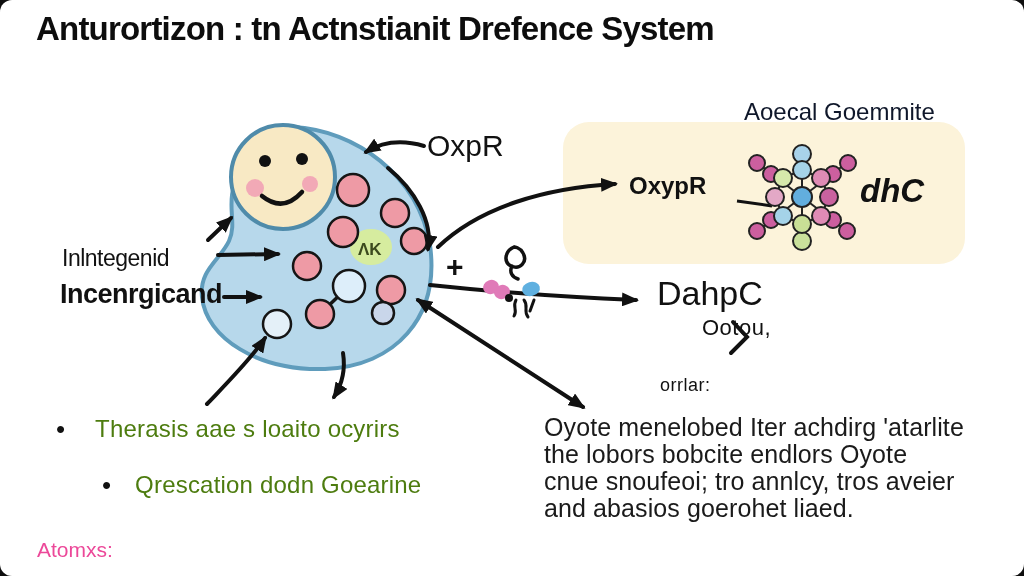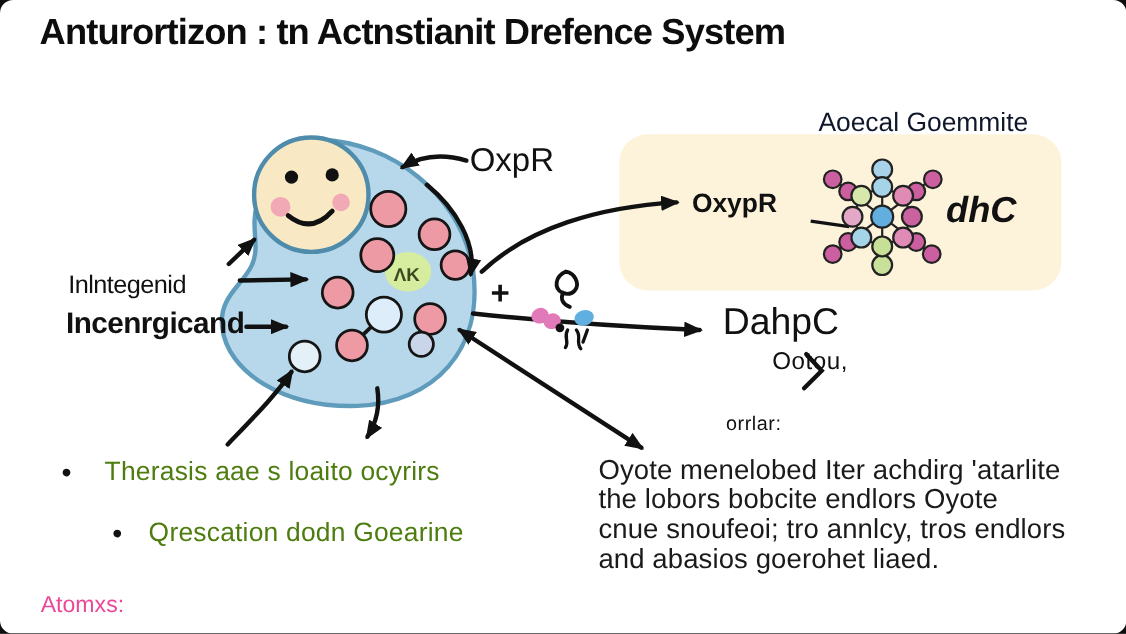--- a/index.html
+++ b/index.html
@@ -160,18 +160,18 @@
     <span class="txt">Therasis aae s loaito ocyrirs</span>
   </div>
   <div class="abs bullet-row b2">
     <span class="dot">•</span>
     <span class="txt">Qrescation dodn Goearine</span>
   </div>
 
   <div class="abs para">
     <div>Oyote menelobed Iter achdirg 'atarlite</div>
     <div>the lobors bobcite endlors Oyote</div>
-    <div>cnue snoufeoi; tro annlcy, tros endlors</div>
+    <div>cnue snoufeoi; tro annlcy, tros aveier</div>
     <div>and abasios goerohet liaed.</div>
   </div>
 
   <div class="abs footer">Atomxs:</div>
 </div>
 
 </body></html>

